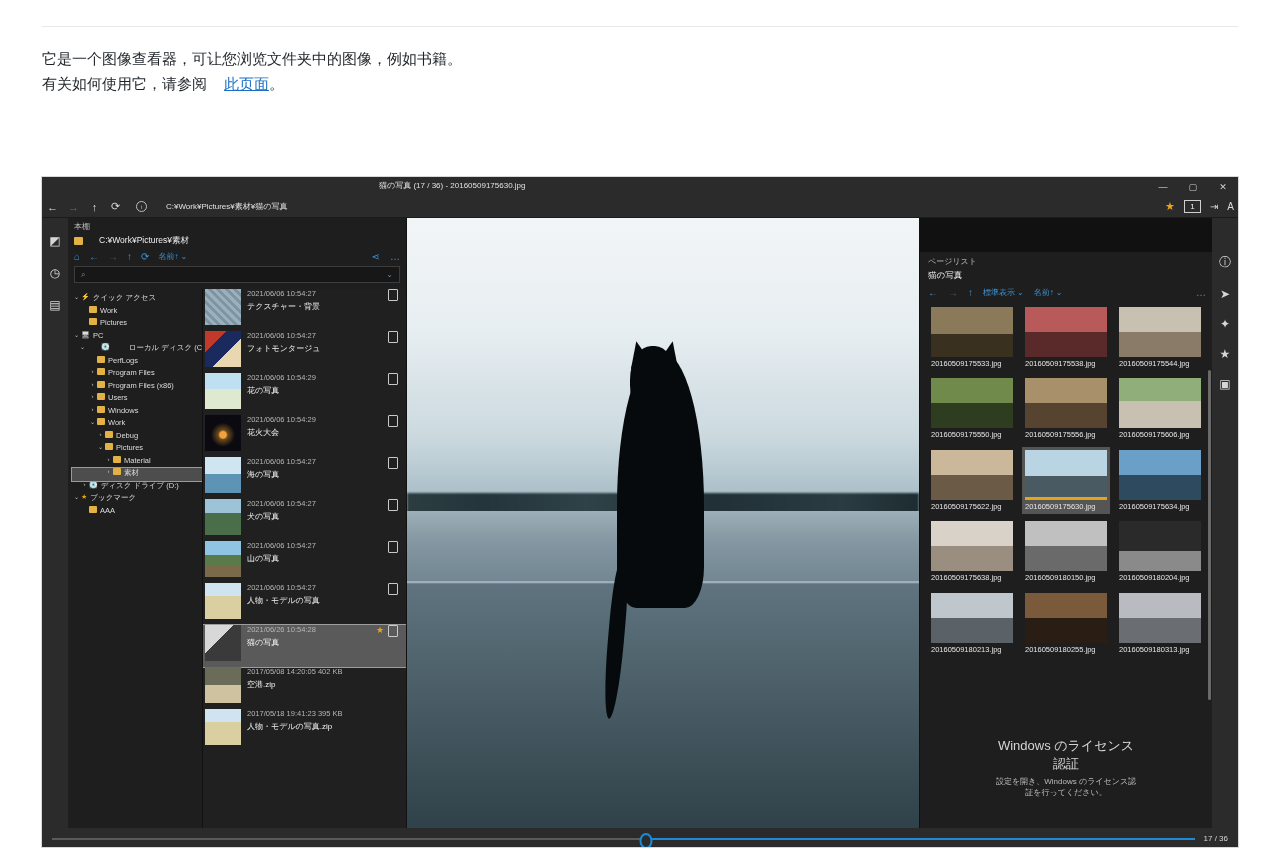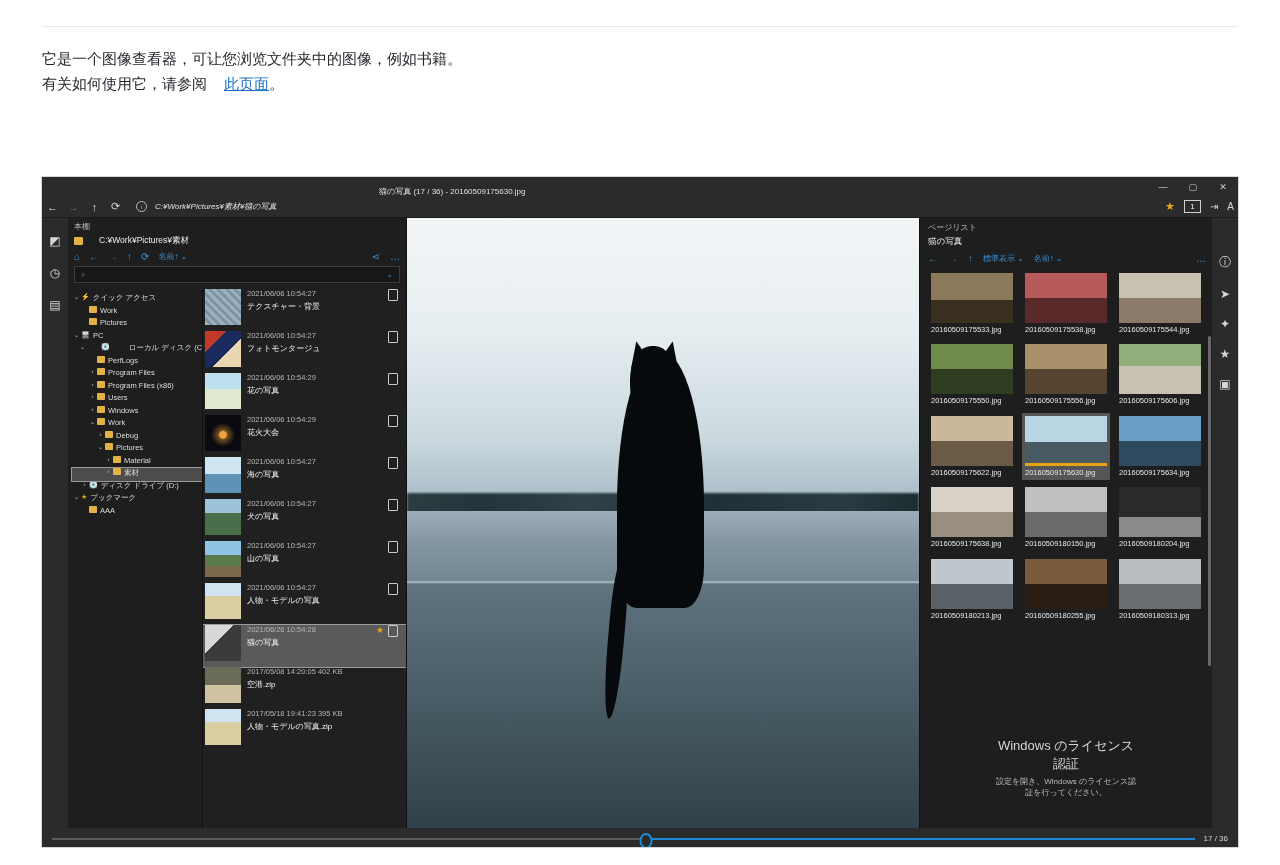--- a/index.html
+++ b/index.html
@@ -55,21 +55,21 @@
     background: #2b2b2b;
     display: flex;
     align-items: center;
   }
   .menubar { display: flex; align-items: center; padding-left: 6px; gap: 9px; }
   .menuitem {
     font-size: 8px; color: #dcdcdc; white-space: nowrap;
     padding: 1px 2px; cursor: default;
   }
   .win-title {
-    position: absolute; left: 337px; top: 9px;
+    position: absolute; left: 337px; top: 3px;
     font-size: 8px; color: #e0e0e0; white-space: nowrap;
   }
   .wincontrols {
     position: absolute; right: 0; top: 0; height: 19px;
     display: flex; align-items: center;
   }
   .wc {
     width: 30px; height: 19px; display: flex; align-items: center;
     justify-content: center; font-size: 9px; color: #cfcfcf;
   }
@@ -81,22 +81,22 @@
     background: #2b2b2b;
     display: flex; align-items: center;
     border-bottom: 1px solid #1b1b1b;
   }
   .navbtn {
     width: 21px; height: 19px; display: flex; align-items: center;
     justify-content: center; font-size: 11px; color: #dedede;
   }
   .navbtn.dim { color: #6d6d6d; }
   .addrpath {
-    display: flex; align-items: center; gap: 8px;
-    margin-left: 10px; font-size: 8px; color: #e2e2e2; white-space: nowrap; font-style: italic;
+    display: flex; align-items: center; gap: 19px;
+    margin-left: 10px; font-size: 8px; color: #e2e2e2; white-space: nowrap;
   }
   .addr-info {
     display:inline-flex;align-items:center;justify-content:center;
     width:9px;height:9px;border:1px solid #bdbdbd;border-radius:50%;
     font-size:6px;color:#bdbdbd;
   }
   .tb-right {
     position: absolute; right: 4px; top: 0; height: 21px;
     display: flex; align-items: center; gap: 9px;
   }
@@ -258,20 +258,21 @@
   }
   .wm-title { font-size: 13px; color: #d5d5d5; margin-bottom: 3px; }
   .wm-sub { font-size: 8px; color: #bbbbbb; }
 
   
   .pagelist {
     width: 292px; background: #1e1e1e;
     display: flex; flex-direction: column;
     border-left: 1px solid #111;
     position: relative;
+    margin-top: 34px;
   }
   .pl-head { padding: 4px 8px 0 8px; }
   .pl-caption { font-size: 8px; color: #b9b9b9; margin-bottom: 3px; }
   .pl-title { font-size: 8.5px; color: #f2f2f2; margin-bottom: 5px; }
   .pl-tools {
     display:flex; align-items:center; gap:10px; padding: 0 8px 6px 8px;
     position: relative;
   }
   .pl-grid {
     flex: 1; display: grid;

